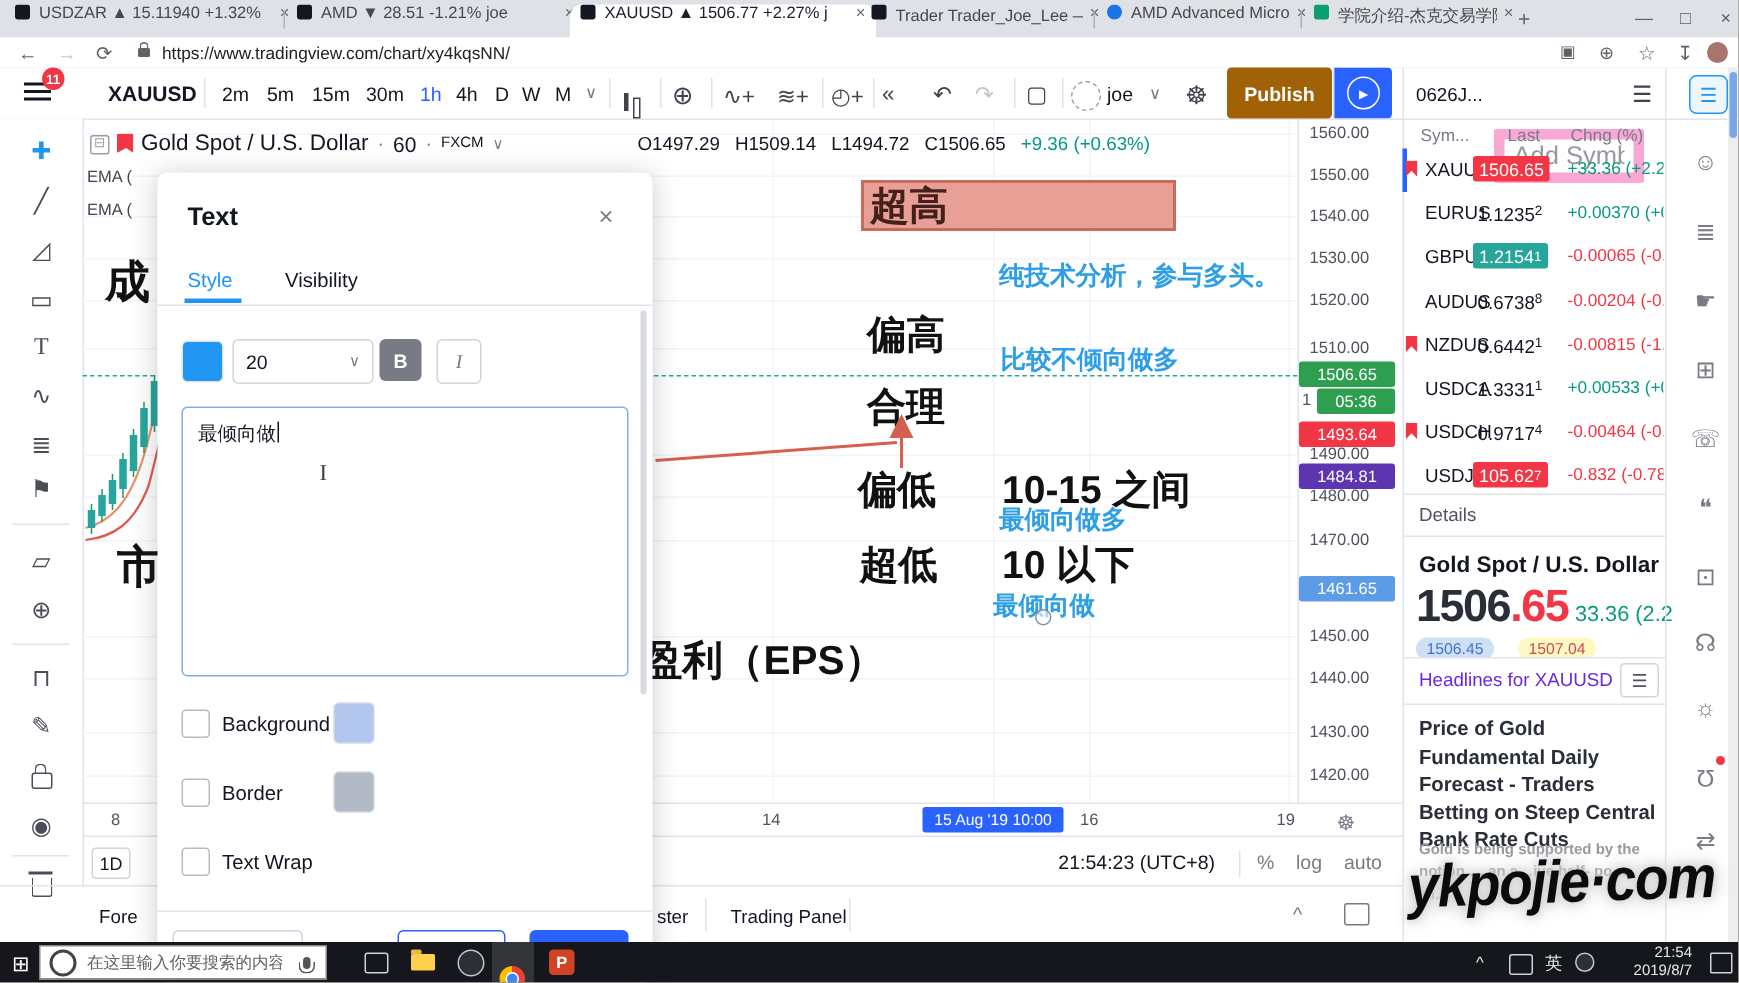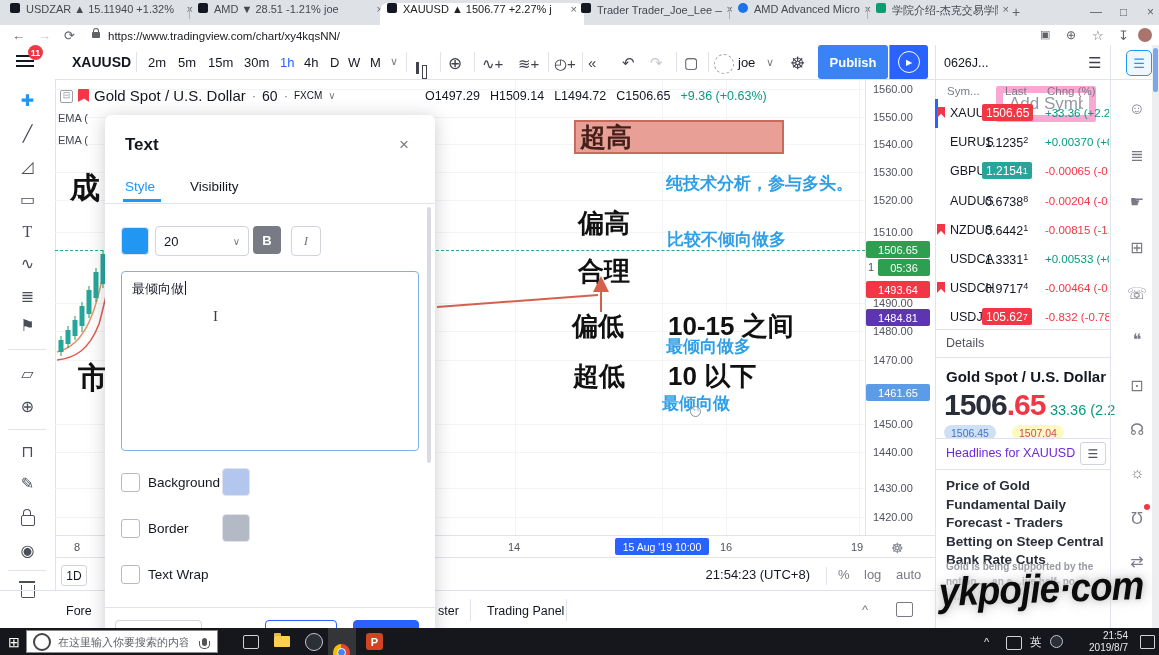--- a/index.html
+++ b/index.html
@@ -26,21 +26,21 @@
   .hamb{width:18px;height:2px;background:#131722;box-shadow:0 5px 0 #131722,0 10px 0 #131722;}
   .badge11{width:15px;height:15px;border-radius:50%;background:#f23645;color:#fff;font-size:9px;display:flex;align-items:center;justify-content:center;font-weight:700;}
   .sym{font-size:14px;font-weight:700;color:#131722;}
   .tf{font-size:13px;color:#131722;}
   .tf.on{color:#2962ff;}
   .tbsep{top:52px;width:1px;height:20px;background:#e0e3eb;}
   .tbic{font-size:15px;color:#40434e;}
   .candleic{width:3px;height:12px;background:#40434e;position:relative;}
   .candleic::before{content:"";position:absolute;left:6px;top:3px;width:3px;height:12px;border:1.5px solid #40434e;}
   .dashc{width:18px;height:18px;border:1.5px dashed #9aa0a6;border-radius:50%;}
-  .pub{background:#3b82f6;color:#fff;border-radius:3px;font-size:13px;font-weight:600;display:flex;align-items:center;justify-content:center;}
+  .pub{background:#a16207;color:#fff;border-radius:3px;font-size:13px;font-weight:600;display:flex;align-items:center;justify-content:center;}
   .playwrap{background:#2962ff;border-radius:0 3px 3px 0;display:flex;align-items:center;justify-content:center;}
   .playc{width:20px;height:20px;border:1.5px solid #fff;border-radius:50%;color:#fff;font-size:8px;display:flex;align-items:center;justify-content:center;}
   .addsym{border:7px solid #f9a8d4;border-radius:2px;font-size:17px;color:#131722;padding:0 6px;height:22px;width:74px;font-family:"Liberation Sans",sans-serif;margin-top:36px;}
   .addsym::placeholder{color:#9598a1;}
   
   .lrail{left:0;top:79px;width:55px;height:511px;background:#fff;border-right:1px solid #e0e3eb;}
   .lric{left:14px;width:27px;height:27px;display:flex;align-items:center;justify-content:center;font-size:16px;color:#4a4e59;}
   .lrsep{left:8px;width:38px;height:1px;background:#e0e3eb;}
   .lock2{width:12px;height:9px;border:1.5px solid #4a4e59;border-radius:2px;position:relative;margin-top:6px;}
   .lock2::before{content:"";position:absolute;top:-7px;left:1px;width:6px;height:6px;border:1.5px solid #4a4e59;border-bottom:none;border-radius:4px 4px 0 0;}
@@ -310,20 +310,21 @@
   <div class="abs annB" style="left:666px;top:172px;z-index:2;">纯技术分析，参与多头。</div>
   <div class="abs annL" style="left:578px;top:206px;z-index:2;">偏高</div>
   <div class="abs annB" style="left:667px;top:228px;z-index:2;">比较不倾向做多</div>
   <div class="abs annL" style="left:578px;top:254px;z-index:2;">合理</div>
   <div class="abs annL" style="left:572px;top:309px;z-index:2;">偏低</div>
   <div class="abs annL" style="left:668px;top:309px;z-index:2;">10-15  之间</div>
   <div class="abs annB" style="left:666px;top:335px;z-index:2;">最倾向做多</div>
   <div class="abs annL" style="left:573px;top:359px;z-index:2;">超低</div>
   <div class="abs annL" style="left:668px;top:359px;z-index:2;">10  以下</div>
   <div class="abs annB" style="left:662px;top:392px;z-index:2;">最倾向做</div>
+  <div class="abs annL" style="left:428px;top:422px;font-size:27px;z-index:2;">盈利（EPS）</div>
   <svg class="abs" style="left:430px;top:268px;z-index:2;" width="200" height="60">
     <line x1="7" y1="39" x2="168" y2="27" stroke="#d6604e" stroke-width="2"></line>
     <line x1="171" y1="24" x2="171" y2="44" stroke="#d6604e" stroke-width="2"></line>
     <polygon points="171,8 163,24 179,24" fill="#d6604e"></polygon>
   </svg>
   <div class="abs" style="left:690px;top:406px;width:9px;height:9px;border:1.5px solid #8b8f99;border-radius:50%;background:rgba(255,255,255,.6);z-index:3;"></div>
 
   <div class="abs" style="left:865px;top:79px;width:1px;height:456px;background:#e0e3eb;"></div>
   <div class="abs axis" style="left:873px;top:83px;">1560.00</div>
   <div class="abs axis" style="left:873px;top:111px;">1550.00</div>

